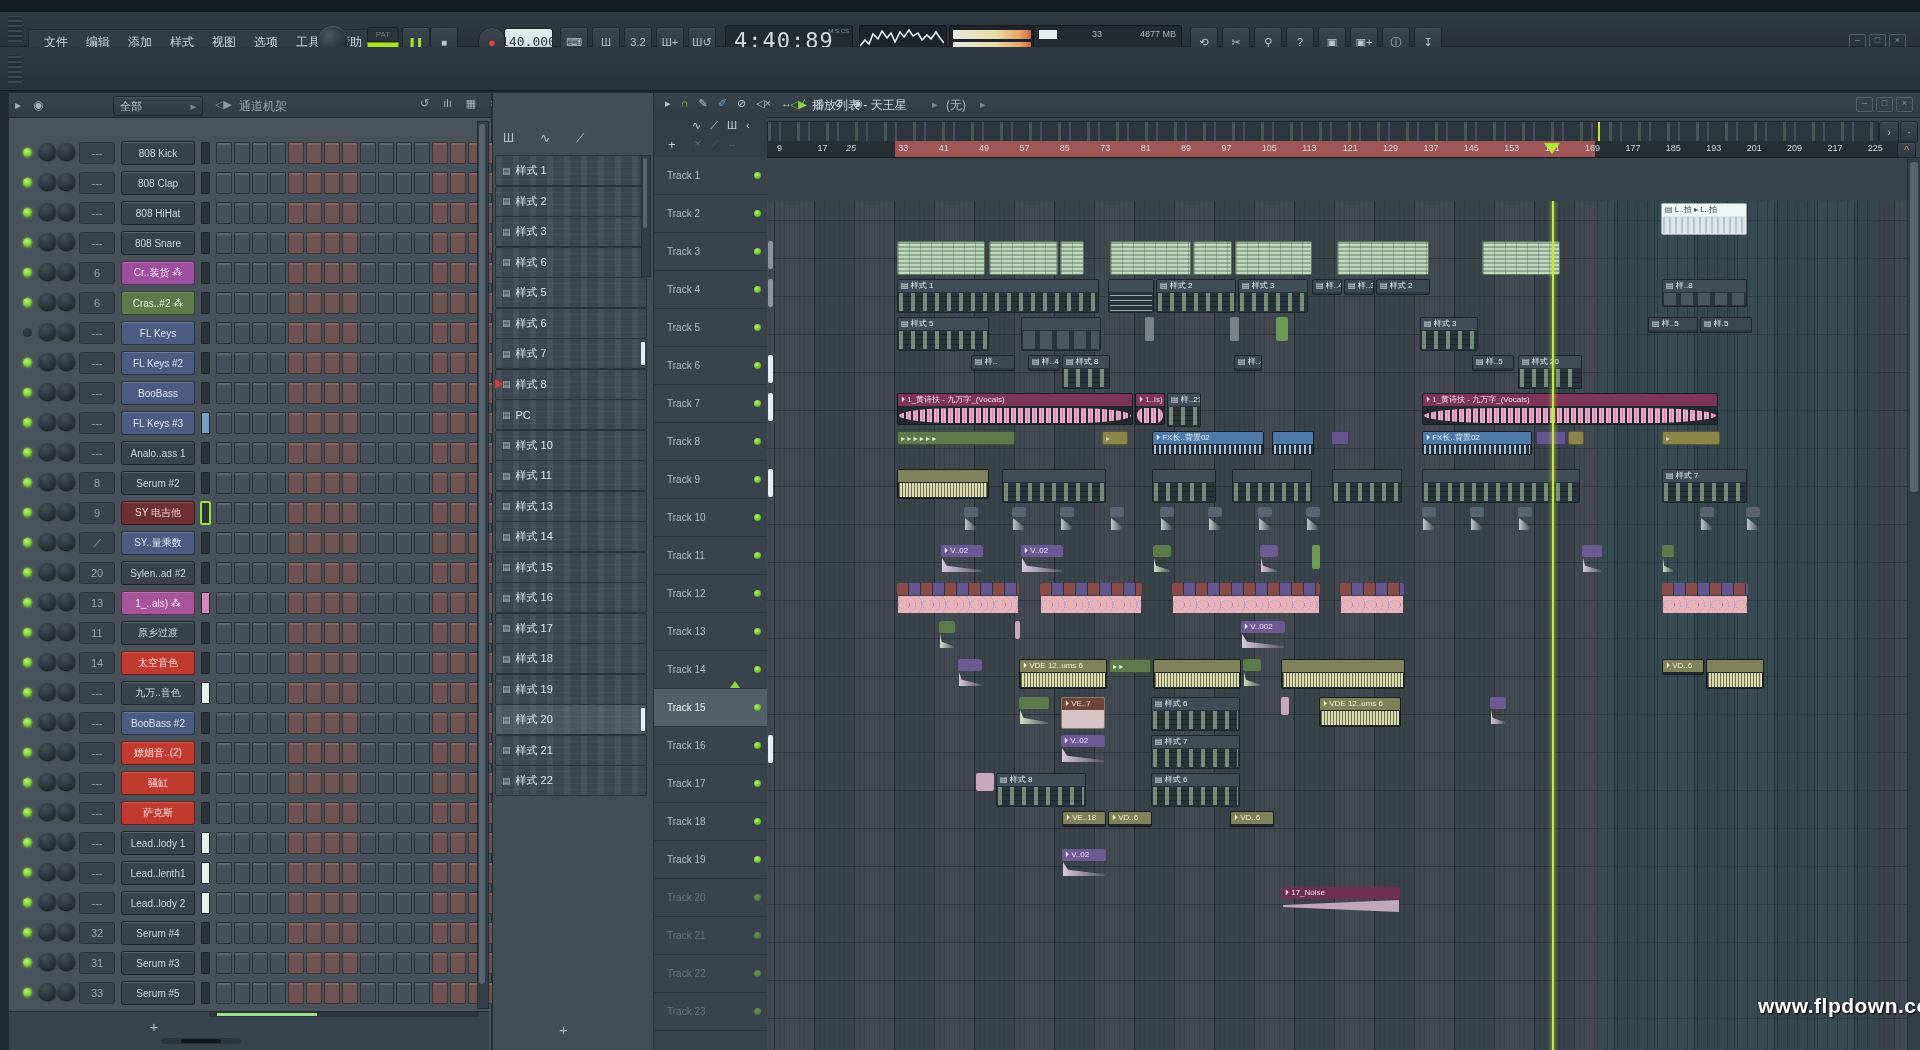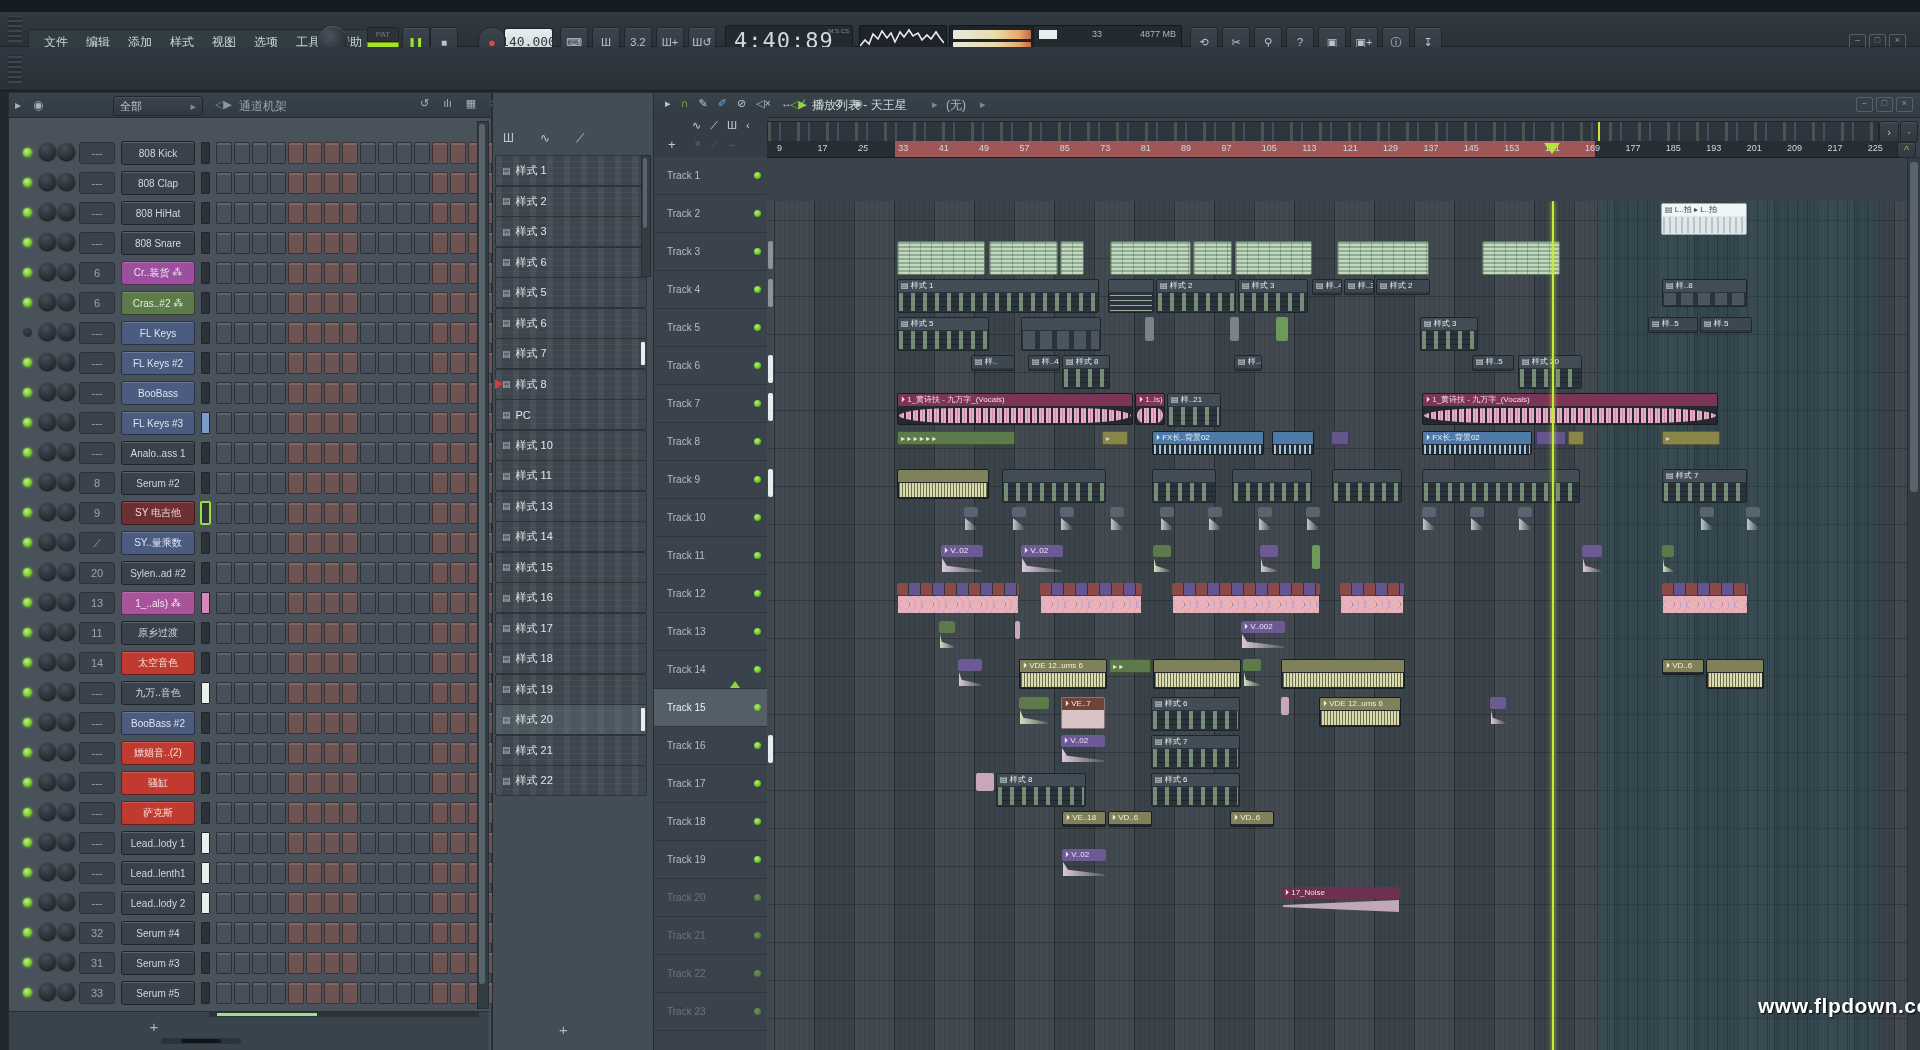--- a/index.html
+++ b/index.html
@@ -1202,21 +1202,21 @@
     </div>
     <div class="abs" id="pl-overview">
       <div class="abs" style="left:830px;top:0;width:2px;height:20px;background:#cde23c;"></div>
     </div>
     <div class="abs tbbtn" style="left:1225px;top:28px;width:18px;height:20px;">›</div>
     <div class="abs tbbtn" style="left:1246px;top:28px;width:16px;height:20px;">·</div>
     <div class="abs" id="pl-ruler">
         <div id="rsel" style="left: 128.25px; width: 699.425px;"></div>
         <div class="rnum" style="left: 10.05px;">9</div>
         <div class="rnum" style="left: 50.45px;">17</div>
-        <div class="rnum" style="left: 91px; font-style: italic;">25</div>
+        <div class="rnum" style="left: 79px; font-style: italic;">25</div>
         <div class="rnum" style="left: 131.25px;">33</div>
         <div class="rnum" style="left: 171.65px;">41</div>
         <div class="rnum" style="left: 212.05px;">49</div>
         <div class="rnum" style="left: 252.45px;">57</div>
         <div class="rnum" style="left: 292.85px;">85</div>
         <div class="rnum" style="left: 333.25px;">73</div>
         <div class="rnum" style="left: 373.65px;">81</div>
         <div class="rnum" style="left: 414.05px;">89</div>
         <div class="rnum" style="left: 454.45px;">97</div>
         <div class="rnum" style="left: 494.85px;">105</div>
@@ -1353,21 +1353,21 @@
           </div>
           <div class="clip k-edgew" style="left: 1px; top: 192px; width: 5px; height: 28px;"></div>
           <div class="clip k-vocal" style="left: 130px; top: 192px; width: 236px; height: 32px;">
             <div class="hd">⏵ 1_黄诗扶 - 九万字_(Vocals)</div>
             <div class="bd"></div>
           </div>
           <div class="clip k-vocal" style="left: 368px; top: 192px; width: 30px; height: 32px;">
             <div class="hd">⏵ 1..ls)</div>
             <div class="bd"></div>
           </div>
-          <div class="clip k-pat" style="left: 400px; top: 192px; width: 54px; height: 34px;">
+          <div class="clip k-pat" style="left: 400px; top: 192px; width: 34px; height: 34px;">
             <div class="hd">▤ 样..21</div>
             <div class="bd"></div>
           </div>
           <div class="clip k-vocal" style="left: 655px; top: 192px; width: 296px; height: 32px;">
             <div class="hd">⏵ 1_黄诗扶 - 九万字_(Vocals)</div>
             <div class="bd"></div>
           </div>
           <div class="clip k-cellsg" style="left: 130px; top: 230px; width: 118px; height: 14px; padding: 1px 3px;">▸ ▸ ▸ ▸ ▸ ▸</div>
           <div class="clip k-cello" style="left: 335px; top: 230px; width: 26px; height: 14px; padding: 1px 3px;">▸</div>
           <div class="clip k-blue" style="left: 385px; top: 230px; width: 112px; height: 24px;">

